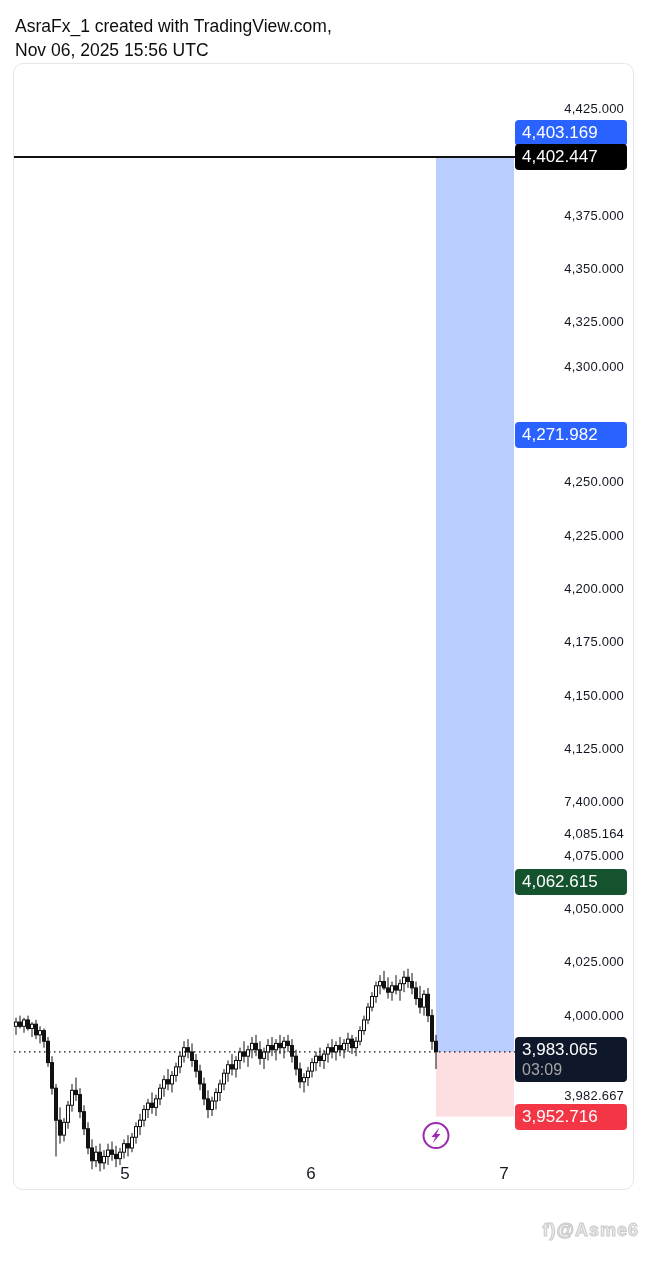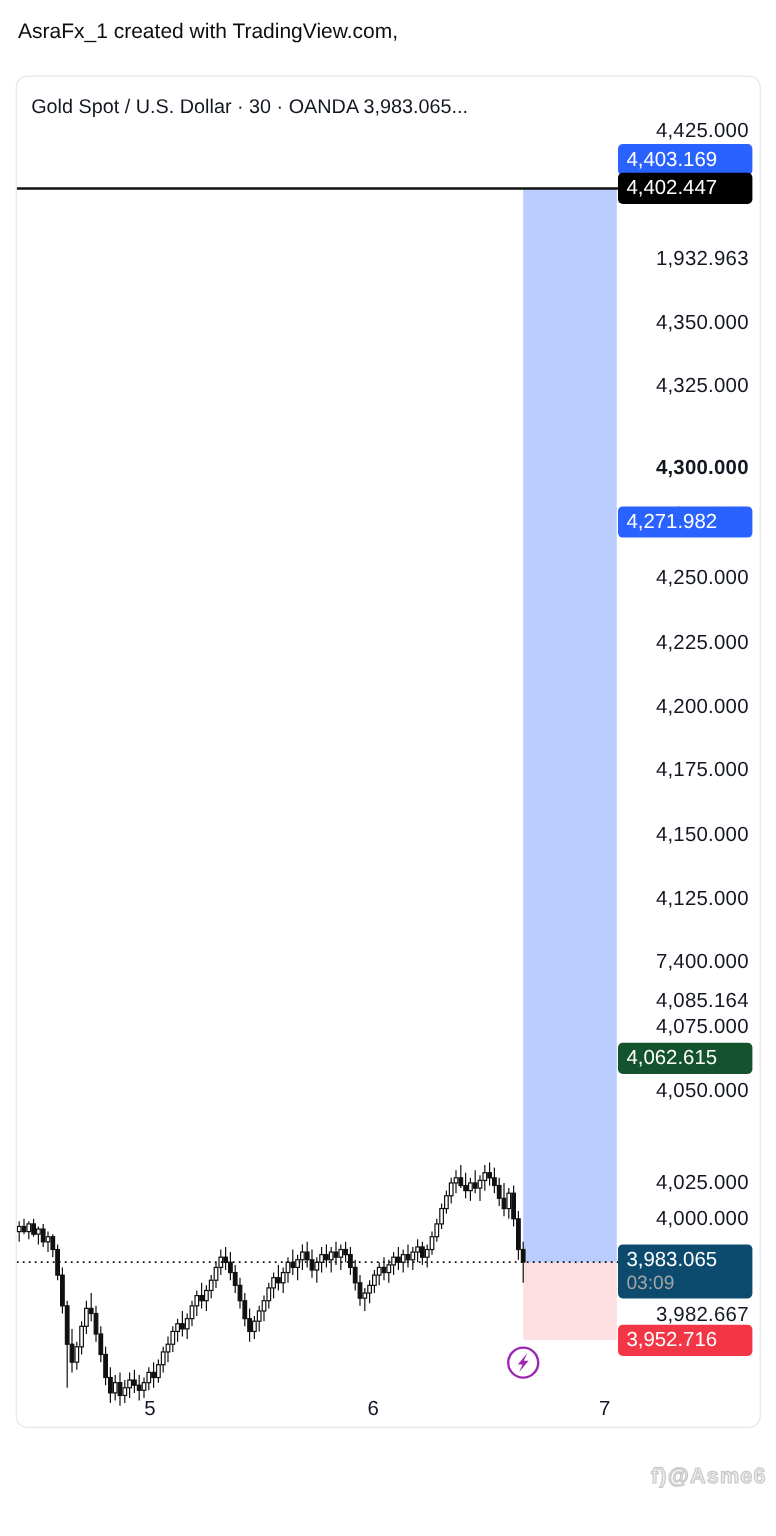--- a/index.html
+++ b/index.html
@@ -3,38 +3,39 @@
 <meta charset="utf-8">
 <style>
   html,body{margin:0;padding:0;background:#ffffff;}
   .page{position:relative;width:647px;height:1280px;background:#ffffff;overflow:hidden;
         font-family:"Liberation Sans", sans-serif;color:#131722;}
   .header{position:absolute;left:15px;top:14px;font-size:17.5px;line-height:24px;color:#0d0d0d;}
   .widget{position:absolute;left:13px;top:63px;width:621px;height:1127px;
           border:1px solid #e4e6ee;border-radius:10px;background:#ffffff;box-sizing:border-box;}
   .chart-title{position:absolute;left:12px;top:16px;font-size:16.5px;color:#131722;white-space:nowrap;}
   #chart-svg{position:absolute;left:0;top:0;width:619px;height:1125px;}
-  .tick{position:absolute;right:9px;font-size:17px;line-height:20px;color:#131722;
+  .tick{position:absolute;right:9px;font-size:13px;line-height:20px;color:#131722;
         letter-spacing:0.2px;white-space:nowrap;z-index:1;}
   .badge{position:absolute;right:6px;width:98px;padding:2px 7px 3px 7px;border-radius:4px;
          font-size:17px;line-height:21px;color:#ffffff;text-align:left;z-index:2;white-space:nowrap;}
   .badge .sub{font-size:16px;line-height:19px;}
   .time-label{position:absolute;font-size:17px;font-weight:500;color:#131722;transform:translateX(-50%);z-index:1;}
   .brand{position:absolute;left:14px;top:1213px;display:flex;align-items:center;gap:9px;}
   .brand-text{font-size:29px;font-weight:800;letter-spacing:-0.3px;color:#0e0e0e;}
   .watermark{position:absolute;right:8px;top:1220px;font-size:18px;font-weight:700;
              color:#ececec;-webkit-text-stroke:1px #c9c9c9;letter-spacing:1px;}
 </style>
 </head>
 <body>
 
 <div class="page">
 
   <div class="header">
     <div>AsraFx_1 created with TradingView.com,</div>
+    <div>Nov 06, 2025 15:56 UTC</div>
   </div>
 
   <div class="widget">
     <svg id="chart-svg" xmlns="http://www.w3.org/2000/svg">
         <rect x="422" y="93.11299148999976" width="78" height="894.68020206" fill="rgba(41,98,255,0.32)"></rect>
         <rect x="422" y="987.7931935499998" width="78" height="64.74443217000021" fill="rgba(242,54,69,0.16)"></rect>
         <line x1="0" y1="93.11299148999976" x2="505" y2="93.11299148999976" stroke="#111111" stroke-width="2"></line>
         <g>
           <line x1="2" y1="953.79858" x2="2" y2="970.86522" stroke="#111111" stroke-width="1"></line>
           <rect x="0.5" y="958.06524" width="3" height="4.266660000000002" fill="#ffffff" stroke="#111111" stroke-width="1"></rect>
@@ -248,54 +249,53 @@
           <rect x="416.5" y="951.66525" width="3" height="25.59996000000001" fill="#111111" stroke="#111111" stroke-width="1"></rect>
           <line x1="422" y1="970.86522" x2="422" y2="1004.9984999999999" stroke="#111111" stroke-width="1"></line>
           <rect x="420.5" y="977.26521" width="3" height="10.453317000000197" fill="#111111" stroke="#111111" stroke-width="1"></rect>
         </g>
         <line x1="0" y1="987.7931935499998" x2="505" y2="987.7931935499998" stroke="#111111" stroke-width="1.3" stroke-dasharray="1.5 3.5"></line>
         <g transform="translate(422, 1071.53762572)">
           <circle cx="0" cy="0" r="12.5" fill="#ffffff" stroke="#9c27b0" stroke-width="2"></circle>
           <polygon points="3.5,-8 -4.5,1.5 -0.5,1.5 -3.5,8 4.5,-1.5 0.5,-1.5" fill="#9c27b0"></polygon>
         </g>
       </svg>
-    <div class="chart-title">Gold Spot / U.S. Dollar · 30 · OANDA  3,983.065...</div>
     <div id="price-axis">
         <div class="tick" style="top: 35px;">4,425.000</div>
-        <div class="tick" style="top: 141.666px;">1,932.963</div>
+        <div class="tick" style="top: 141.666px;">4,375.000</div>
         <div class="tick" style="top: 195px;">4,350.000</div>
         <div class="tick" style="top: 248.333px;">4,325.000</div>
-        <div class="tick" style="top: 316px; font-weight: bold;">4,300.000</div>
+        <div class="tick" style="top: 293px;">4,300.000</div>
         <div class="tick" style="top: 355px;">4,275.000</div>
         <div class="tick" style="top: 408.333px;">4,250.000</div>
         <div class="tick" style="top: 461.666px;">4,225.000</div>
         <div class="tick" style="top: 514.999px;">4,200.000</div>
         <div class="tick" style="top: 568.332px;">4,175.000</div>
         <div class="tick" style="top: 621.666px;">4,150.000</div>
         <div class="tick" style="top: 674.999px;">4,125.000</div>
         <div class="tick" style="top: 728.332px;">7,400.000</div>
         <div class="tick" style="top: 759.982px;">4,085.164</div>
         <div class="tick" style="top: 781.665px;">4,075.000</div>
         <div class="tick" style="top: 834.999px;">4,050.000</div>
-        <div class="tick" style="top: 888.332px; margin-top: 24px;">4,025.000</div>
+        <div class="tick" style="top: 888.332px;">4,025.000</div>
         <div class="tick" style="top: 941.665px;">4,000.000</div>
         <div class="tick" style="top: 1022px;">3,982.667</div>
         <div class="badge" style="background: rgb(41, 98, 255); top: 56px;">
           <div>4,403.169</div>
         </div>
         <div class="badge" style="background: rgb(0, 0, 0); top: 80.113px;">
           <div>4,402.447</div>
         </div>
         <div class="badge" style="background: rgb(41, 98, 255); top: 358.438px;">
           <div>4,271.982</div>
         </div>
         <div class="badge" style="background: #14532d; top: 805.087px;">
           <div>4,062.615</div>
         </div>
-        <div class="badge" style="background: #0c4a6e; top: 973px;">
+        <div class="badge" style="background: #0f172a; top: 973px;">
           <div>3,983.065</div>
           <div class="sub" style="color: rgb(165, 165, 165);">03:09</div>
         </div>
         <div class="badge" style="background: rgb(242, 54, 69); top: 1039.54px;">
           <div>3,952.716</div>
         </div>
       </div>
     <div id="time-axis">
         <div class="time-label" style="left: 111px; top: 1100px;">5</div>
         <div class="time-label" style="left: 297px; top: 1100px;">6</div>

